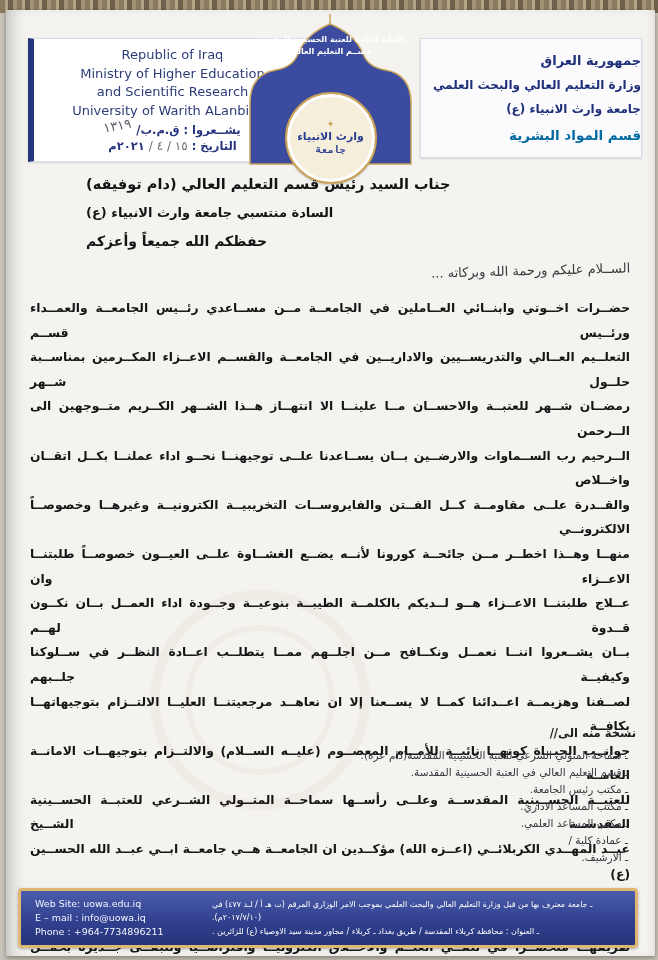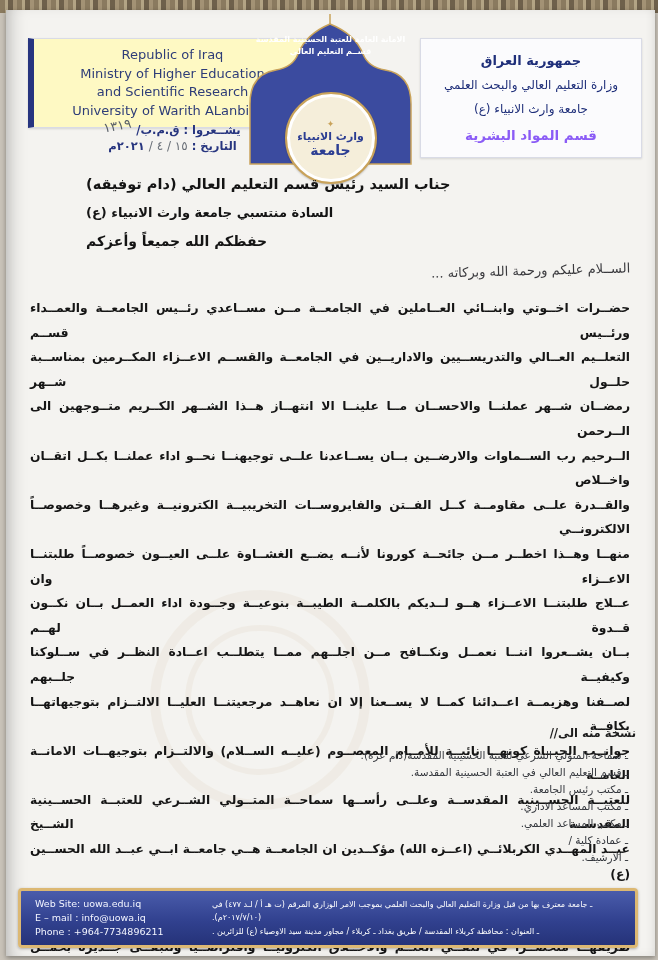--- a/index.html
+++ b/index.html
@@ -7,47 +7,47 @@
   .page{position:relative;width:658px;height:960px;overflow:hidden;}
   .top-texture{position:absolute;top:0;left:0;right:0;height:13px;
     background:repeating-linear-gradient(90deg,#8a7a5f 0 5px,#b3a485 5px 8px,#6e604b 8px 13px,#a39275 13px 17px);}
   .paper{position:absolute;top:10px;left:6px;right:3px;bottom:4px;background:#f4f3f0;
     box-shadow:inset 14px 0 20px -14px rgba(0,0,0,.35), inset -8px 0 12px -10px rgba(0,0,0,.18), 0 2px 5px rgba(0,0,0,.35);}
   .watermark{position:absolute;left:150px;top:590px;width:200px;height:200px;border-radius:50%;
     border:10px solid #c8b088;opacity:.10;}
   .watermark:after{content:"";position:absolute;inset:25px;border-radius:50%;border:6px solid #c8b088;}
 
   
-  .lh-left{position:absolute;left:28px;top:38px;width:284px;height:90px;background:#fef9c3;
+  .lh-left{position:absolute;left:28px;top:38px;width:284px;height:124px;background:#ffffff;
     border:1px solid #d9dbe6;border-left:6px solid #27357f;box-shadow:0 1px 2px rgba(0,0,0,.12);
     text-align:center;padding-top:7px;box-sizing:border-box;}
   .eng-line{font-size:13px;line-height:18.5px;color:#2e3d78;}
   .ar-row{direction:rtl;font-size:11.5px;font-weight:bold;color:#27357f;margin-top:2px;}
   .hand-num{display:inline-block;color:#596068;font-weight:normal;font-size:13px;
     transform:rotate(-10deg) translateY(-4px);letter-spacing:1px;}
   .hand-date{color:#6a7078;font-weight:normal;font-size:12px;}
 
   .lh-right{position:absolute;left:420px;top:38px;width:222px;height:120px;background:#fbfbfd;
-    border:1px solid #d9dbe6;box-shadow:0 1px 2px rgba(0,0,0,.12);text-align:center;
+    border:1px solid #d9dbe6;box-shadow:0 1px 2px rgba(0,0,0,.12);
     padding-top:10px;box-sizing:border-box;direction:rtl;}
   .lh-right .r1{font-size:13px;font-weight:bold;color:#1f2f7a;line-height:24px;}
-  .lh-right .r2{font-size:12px;font-weight:normal;color:#1f2f7a;line-height:24px;}
-  .lh-right .r4{font-size:13.5px;font-weight:bold;color:#8b5cf6;line-height:28px;}
+  .lh-right .r2{font-size:12px;font-weight:bold;color:#1f2f7a;line-height:24px;}
+  .lh-right .r4{font-size:13.5px;font-weight:bold;color:#0369a1;line-height:28px;}
 
   .emblem{position:absolute;left:238px;top:12px;width:185px;height:160px;}
   .emblem svg{position:absolute;left:0;top:0;}
   .banner{position:absolute;top:22px;left:0;right:0;text-align:center;color:#fff;direction:rtl;}
   .banner .b1{font-size:8px;font-weight:bold;line-height:12px;}
   .banner .b2{font-size:8px;font-weight:bold;line-height:12px;}
   .seal{position:absolute;left:50%;top:80px;transform:translateX(-50%);width:88px;height:88px;
     border-radius:50%;background:#f5eeda;border:2px solid #c9a35b;box-shadow:inset 0 0 0 3px #ffffff,0 1px 2px rgba(0,0,0,.2);
     display:flex;flex-direction:column;align-items:center;justify-content:center;direction:rtl;}
   .seal .star{color:#c9a35b;font-size:9px;line-height:9px;}
   .seal .s1{font-size:11px;font-weight:bold;color:#2c3e93;line-height:15px;}
-  .seal .s2{font-size:14px;font-weight:bold;color:#2c3e93;line-height:13px;}
+  .seal .s2{font-size:10px;font-weight:bold;color:#2c3e93;line-height:13px;font-family:Liberation Mono, monospace;}
 
   
   .subject{position:absolute;left:86px;top:176px;width:500px;text-align:left;direction:rtl;color:#141414;}
   .subject .s-l1{font-size:14.5px;font-weight:bold;margin-bottom:13px;}
   .subject .s-l2{font-size:13px;font-weight:bold;margin-bottom:13px;}
   .subject .s-l3{font-size:14px;font-weight:bold;}
 
   .greeting{position:absolute;right:28px;top:263px;direction:rtl;font-size:13px;color:#3a3a3e;
     transform:rotate(-1.5deg);font-family:"DejaVu Serif",serif;}
 
@@ -129,21 +129,21 @@
     <div class="s-l1">جناب السيد رئيس قسم التعليم العالي (دام توفيقه)</div>
     <div class="s-l2">السادة منتسبي جامعة وارث الانبياء (ع)</div>
     <div class="s-l3">حفظكم الله جميعاً وأعزكم</div>
   </div>
 
   <div class="greeting">الســلام عليكم ورحمة الله وبركاته ...</div>
 
   <div class="body-text">
     <div class="body-line">حضــرات اخــوتي وابنــائي العــاملين في الجامعــة مــن مســاعدي رئــيس الجامعــة والعمــداء ورئــيس قســم</div>
     <div class="body-line">التعلــيم العــالي والتدريســيين والاداريــين في الجامعــة والقســم الاعــزاء المكــرمين بمناســبة حلــول شــهر</div>
-    <div class="body-line">رمضــان شــهر عملنــا والاحســان مــا علينــا الا انتهــاز هــذا الشــهر الكــريم متــوجهين الى الــرحمن</div>
+    <div class="body-line">رمضــان شــهر للعتبــة والاحســان مــا علينــا الا انتهــاز هــذا الشــهر الكــريم متــوجهين الى الــرحمن</div>
     <div class="body-line">الــرحيم رب الســماوات والارضــين بــان يســاعدنا علــى توجيهنــا نحــو اداء عملنــا بكــل اتقــان واخــلاص</div>
     <div class="body-line">والقــدرة علــى مقاومــة كــل الفــتن والفايروســات التخريبيــة الكترونيــة وغيرهــا وخصوصــاً الالكترونــي</div>
     <div class="body-line">منهــا وهــذا اخطــر مــن جائحــة كورونا لأنــه يضــع الغشــاوة علــى العيــون خصوصــاً طلبتنــا الاعــزاء وان</div>
     <div class="body-line">عــلاج طلبتنــا الاعــزاء هــو لــديكم بالكلمــة الطيبــة بنوعيــة وجــودة اداء العمــل بــان نكــون قــدوة لهــم</div>
     <div class="body-line">بــان يشــعروا اننــا نعمــل ونكــافح مــن اجلــهم ممــا يتطلــب اعــادة النظــر في ســلوكنا وكيفيــة جلــبهم</div>
     <div class="body-line">لصــفنا وهزيمــة اعــدائنا كمــا لا يســعنا إلا ان نعاهــد مرجعيتنــا العليــا الالتــزام بتوجيهاتهــا بكافــة</div>
     <div class="body-line">جوانــب الحيــاة كونهــا نائبــة للأمــام المعصــوم (عليــه الســلام) والالتــزام بتوجيهــات الامانــة العامــة</div>
     <div class="body-line">للعتبــة الحســينية المقدســة وعلــى رأســها سماحــة المتــولي الشــرعي للعتبــة الحســينية المقدســة الشــيخ</div>
     <div class="body-line">عبــد المهــدي الكربلائــي (اعــزه الله) مؤكــدين ان الجامعــة هــي جامعــة ابــي عبــد الله الحســين (ع)</div>
     <div class="body-line">والتزامهــا الرســالي المحمــدي الاصيل وتبقــى جامعــة رصــانة العلــم والاخــلاق و لا يمكــن ان يكــون</div>

